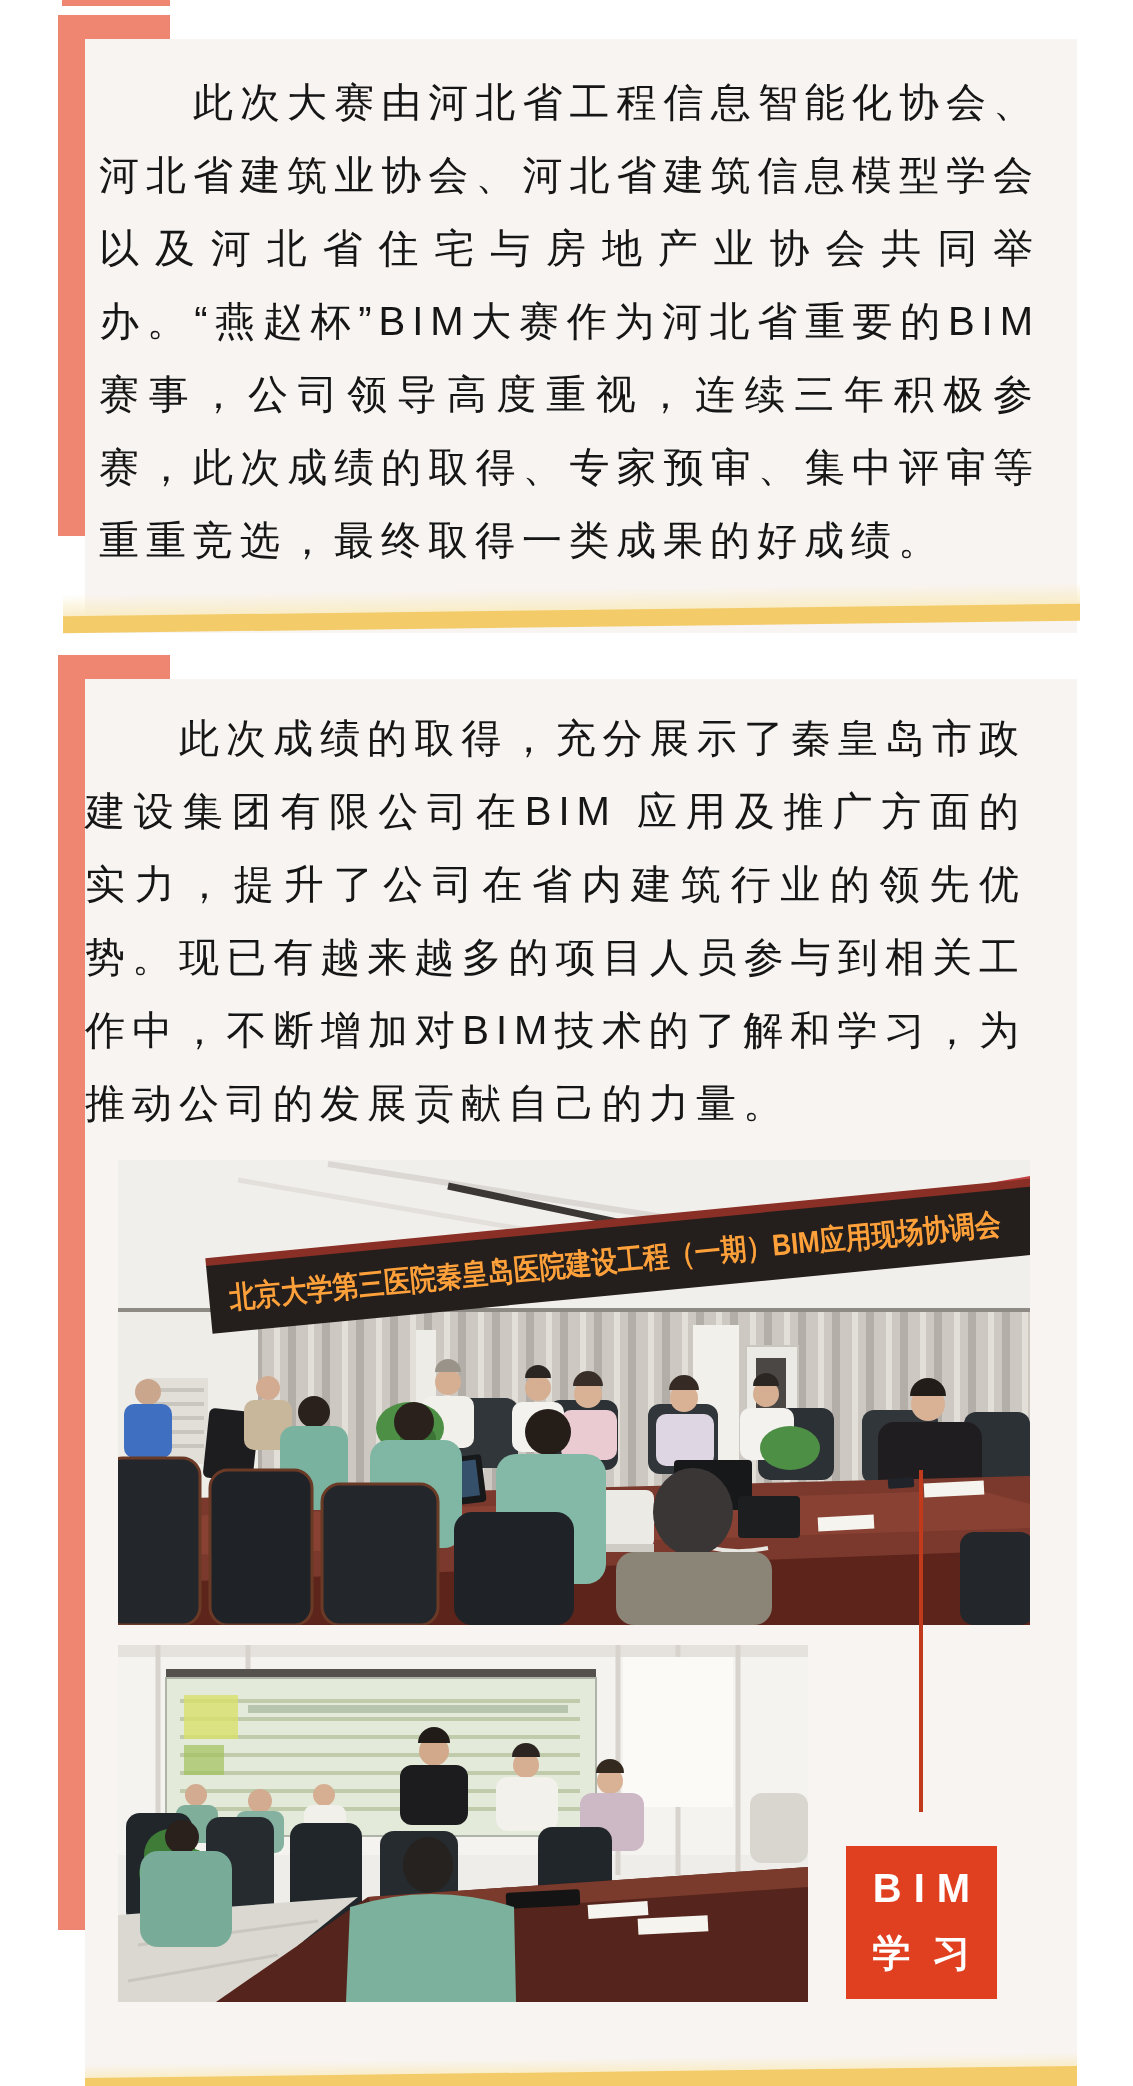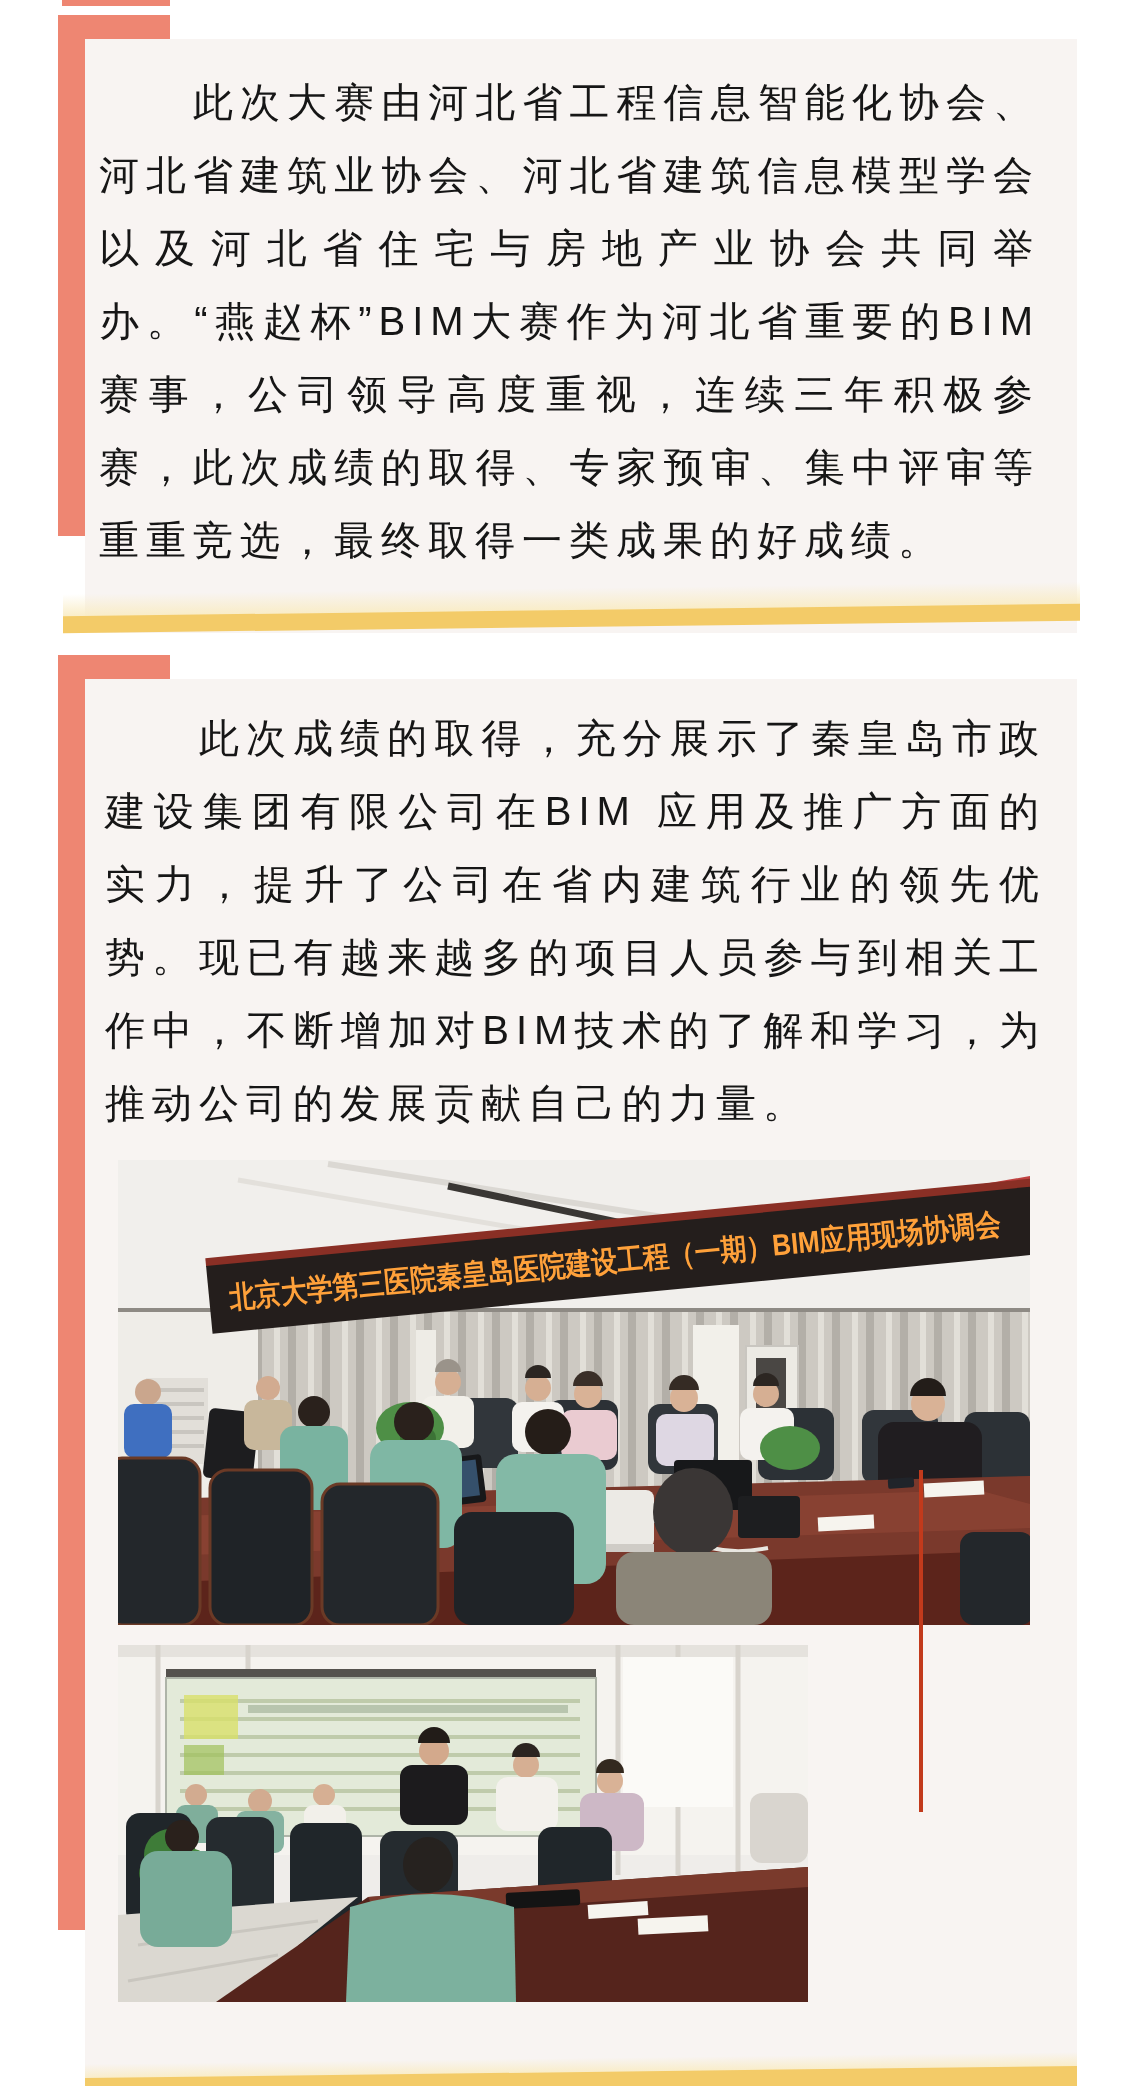--- a/index.html
+++ b/index.html
@@ -21,21 +21,21 @@
   .card1{left:85px;top:39px;width:992px;height:594px;}
   .card2{left:85px;top:679px;width:992px;height:1407px;}
   
   .para{
     position:absolute;width:941px;margin:0;
     color:#161616;font-size:40px;line-height:73px;letter-spacing:7px;
     font-weight:500;text-align:justify;text-indent:94px;
     word-break:break-all;
   }
   .para1{left:14px;top:27px;}
-  .para2{left:20px;top:23px;}
+  .para2{left:0;top:23px;}
   
   .band{pointer-events:none;}
   .band1{left:63px;top:588px;width:1017px;height:42px;}
   .band2{left:85px;top:2058px;width:992px;height:40px;}
   .band .glow{position:absolute;left:0;right:0;top:0;height:24px;
     background:linear-gradient(180deg,rgba(253,248,234,0),#f9ecc4);
     transform:skewY(-0.7deg);}
   .band .gold{position:absolute;left:0;right:0;top:22px;height:17px;
     background:#f3cb68;transform:skewY(-0.7deg);}
   .band2 .glow{height:16px;}
@@ -283,14 +283,18 @@
     </div>
 
     <div class="abs band band2" style="left:0;top:1379px;">
       <div class="glow"></div>
       <div class="gold"></div>
     </div>
   </div>
 
   <div class="abs red-line"></div>
 
+  <div class="abs callout">
+    <span class="l1">BIM</span>
+    <span class="l2">学习</span>
+  </div>
 
 </div>
 
 </body></html>

